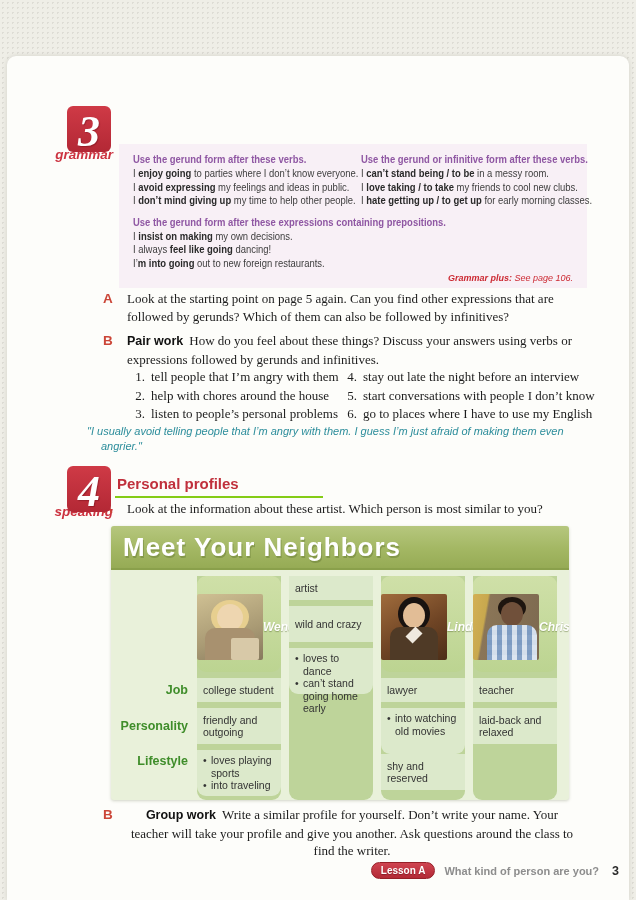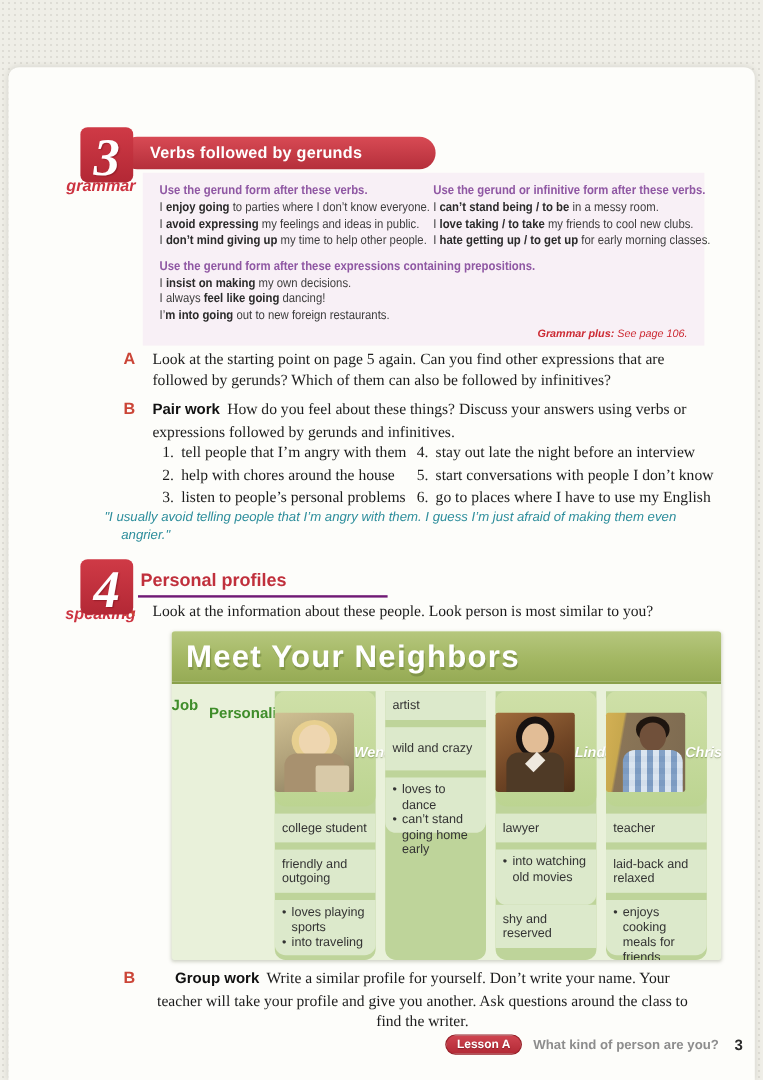--- a/index.html
+++ b/index.html
@@ -28,21 +28,21 @@
   }
   .banner{
     position:absolute;height:27px;background:linear-gradient(#d84a54,#b52f3b);
     border-radius:14px;z-index:2;display:flex;align-items:center;
     padding-left:24px;box-sizing:border-box;
   }
   .banner .btxt{color:#fff;font-weight:bold;font-size:13.5px;letter-spacing:.2px;}
   .s4-title{
     position:absolute;left:108px;top:419px;z-index:2;
     color:#c0303c;font-weight:bold;font-size:15px;
-    border-bottom:2px solid #701a75;padding:0 6px 4px 2px;width:200px;
+    border-bottom:2px solid #84cc16;padding:0 6px 4px 2px;width:200px;
   }
   .sidelabel{
     position:absolute;left:18px;width:88px;text-align:right;
     color:#cc3340;font-style:italic;font-weight:bold;font-size:13.5px;
   }
 
   
   .gbox{
     position:absolute;left:112px;top:88px;width:468px;height:144px;
     background:#f8f0f6;box-sizing:border-box;padding:9px 12px 6px 14px;
@@ -83,34 +83,34 @@
   .linum{width:18px;flex:none;text-align:right;margin-right:6px;}
 
   .quote{
     position:absolute;left:80px;top:368px;width:486px;
     color:#2c8d9b;font-style:italic;font-size:11px;line-height:14.5px;
     padding-left:14px;text-indent:-14px;
   }
 
   
   .ntable{
-    position:absolute;left:136px;top:470px;width:458px;height:274px;
+    position:absolute;left:104px;top:470px;width:458px;height:274px;
     background:#e9f1da;border-radius:3px;box-shadow:0 1px 3px rgba(80,90,50,.25);
     box-sizing:border-box;overflow:hidden;
   }
   .nhead{
     height:44px;background:linear-gradient(#b6c77e 0%,#a3b763 55%,#96ab55 100%);
     border-bottom:2px solid #8aa04b;display:flex;align-items:center;padding-left:12px;box-sizing:border-box;
   }
   .ntitle{
     color:#fff;font-weight:bold;font-size:26px;letter-spacing:1px;
     text-shadow:1px 2px 0 rgba(100,120,50,.45);
   }
   .nbody{display:flex;padding:6px 6px 0 0;height:224px;box-sizing:content-box;}
-  .labcol{width:86px;flex:none;display:flex;}
+  .labcol{width:86px;flex:none;display:flex;flex-direction:column;}
   .labspacer{height:102px;flex:none;}
   .lab{
     color:#3f8d2a;font-weight:bold;font-size:12.5px;text-align:right;padding-right:9px;
     display:flex;align-items:center;justify-content:flex-end;
   }
   .lab-job{height:24px;margin-bottom:6px;}
   .lab-pers{height:36px;margin-bottom:6px;}
   .lab-life{height:46px;align-items:flex-start;padding-top:4px;}
   .pcols{flex:1;display:flex;gap:8px;}
   .pcol{
@@ -154,23 +154,20 @@
     text-shadow:0 1px 1px rgba(90,10,20,.5);
   }
   .footer-title{color:#8d8d8d;font-weight:bold;font-size:11px;}
   .pagenum{color:#2b2b2b;font-weight:bold;font-size:12.5px;margin-left:4px;}
 </style>
 </head>
 <body>
 
 <div class="page">
 
-  <div class="banner" style="left:94px;top:58px;width:262px;">
-    <span class="btxt">Verbs followed by gerunds</span>
-  </div>
   <div class="numtab" style="left:60px;top:50px;">
     <span class="numeral">3</span>
   </div>
   <div class="sidelabel" style="top:91px;">grammar</div>
 
   <div class="gbox">
     <div class="gcols">
       <div class="gcol-l">
         <div class="ghead">Use the gerund form after these verbs.</div>
         <div class="gline"><span>I </span><b>enjoy going</b><span> to parties where I don’t know everyone.</span></div>
@@ -237,21 +234,21 @@
   <div class="quote">"I usually avoid telling people that I’m angry with them. I guess I’m just afraid of making them even angrier."</div>
 
   <div class="s4-title">Personal profiles</div>
   <div class="numtab" style="left:60px;top:410px;">
     <span class="numeral">4</span>
   </div>
   <div class="sidelabel" style="top:448px;">speaking</div>
 
   <div class="ex" style="left:96px;top:444px;width:510px;">
     <div class="exletter">A</div>
-    <div class="extext" style="width:486px;">Look at the information about these people. Look person is most similar to you?</div>
+    <div class="extext" style="width:486px;">Look at the information about these artist. Which person is most similar to you?</div>
   </div>
 
   <div class="ntable">
     <div class="nhead">
       <span class="ntitle">Meet Your Neighbors</span>
     </div>
     <div class="nbody">
       <div class="labcol">
         <div class="labspacer"></div>
         <div class="lab lab-job">Job</div>
@@ -308,24 +305,20 @@
           <div class="card">
             <div class="photo photo-chris">
               <div class="ph-abs hair" style="left:25px;top:3px;width:28px;height:22px;background:#1e150f;"></div>
               <div class="ph-abs face" style="left:28px;top:8px;width:22px;height:24px;background:#70503a;"></div>
               <div class="ph-abs torso" style="left:14px;top:31px;width:50px;height:35px;background:repeating-linear-gradient(90deg,rgba(126,157,196,.9) 0 5px,rgba(223,232,242,.9) 5px 10px),repeating-linear-gradient(0deg,rgba(255,255,255,.35) 0 5px,rgba(40,70,120,.35) 5px 10px),#8fa8c8;"></div>
             </div>
             <div class="pname">Chris</div>
           </div>
           <div class="cell c-job">teacher</div>
           <div class="cell c-pers">laid-back and relaxed</div>
-          <div class="cell c-life">
-            <div class="bullet">enjoys cooking meals for friends</div>
-
-          </div>
         </div>
 
       </div>
     </div>
   </div>
 
   <div class="ex" style="left:96px;top:750px;width:480px;">
     <div class="exletter">B</div>
     <div class="extext" style="width:450px;text-align:center;"><b class="lead">Group work</b><span>Write a similar profile for yourself. Don’t write your name. Your teacher will take your profile and give you another. Ask questions around the class to find the writer.</span></div>
   </div>

